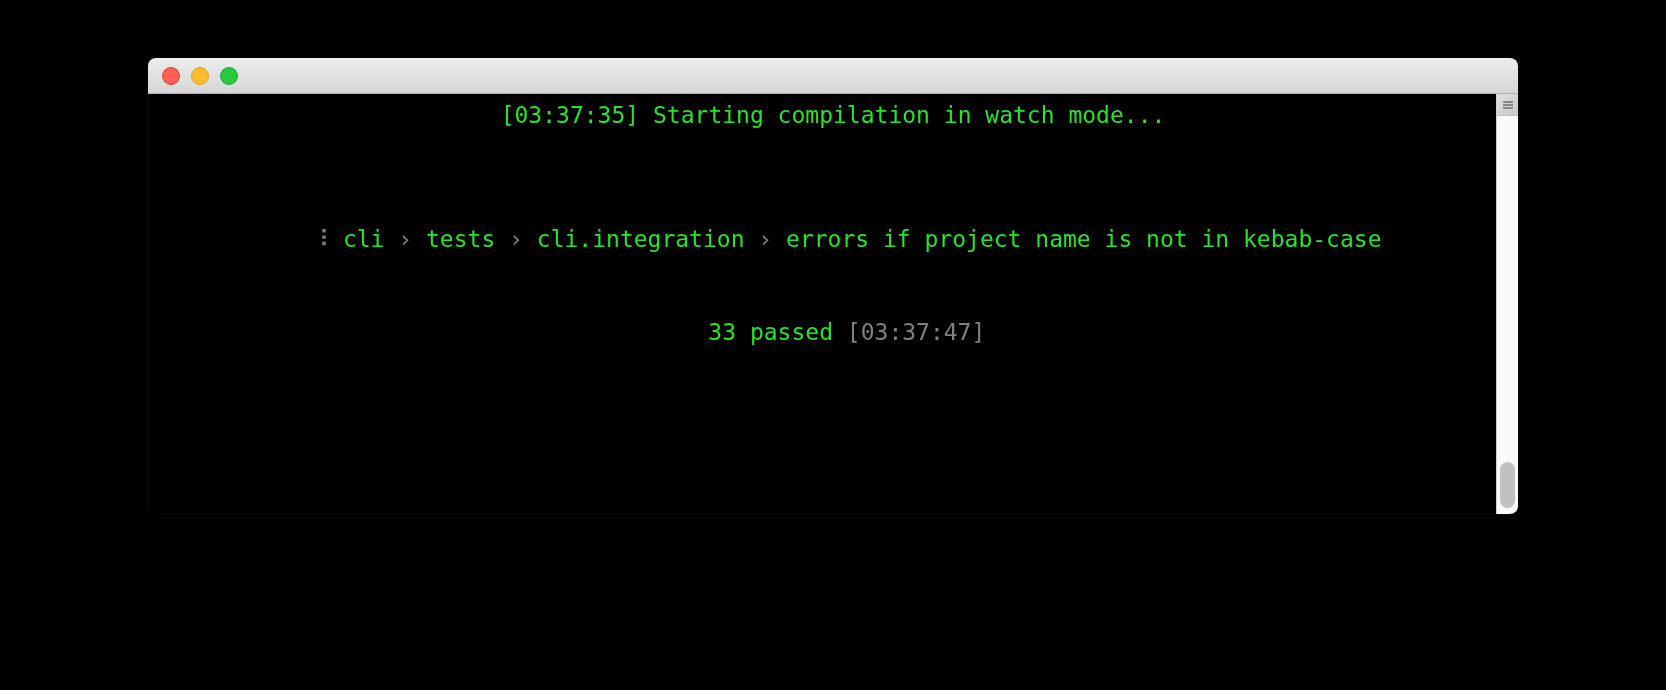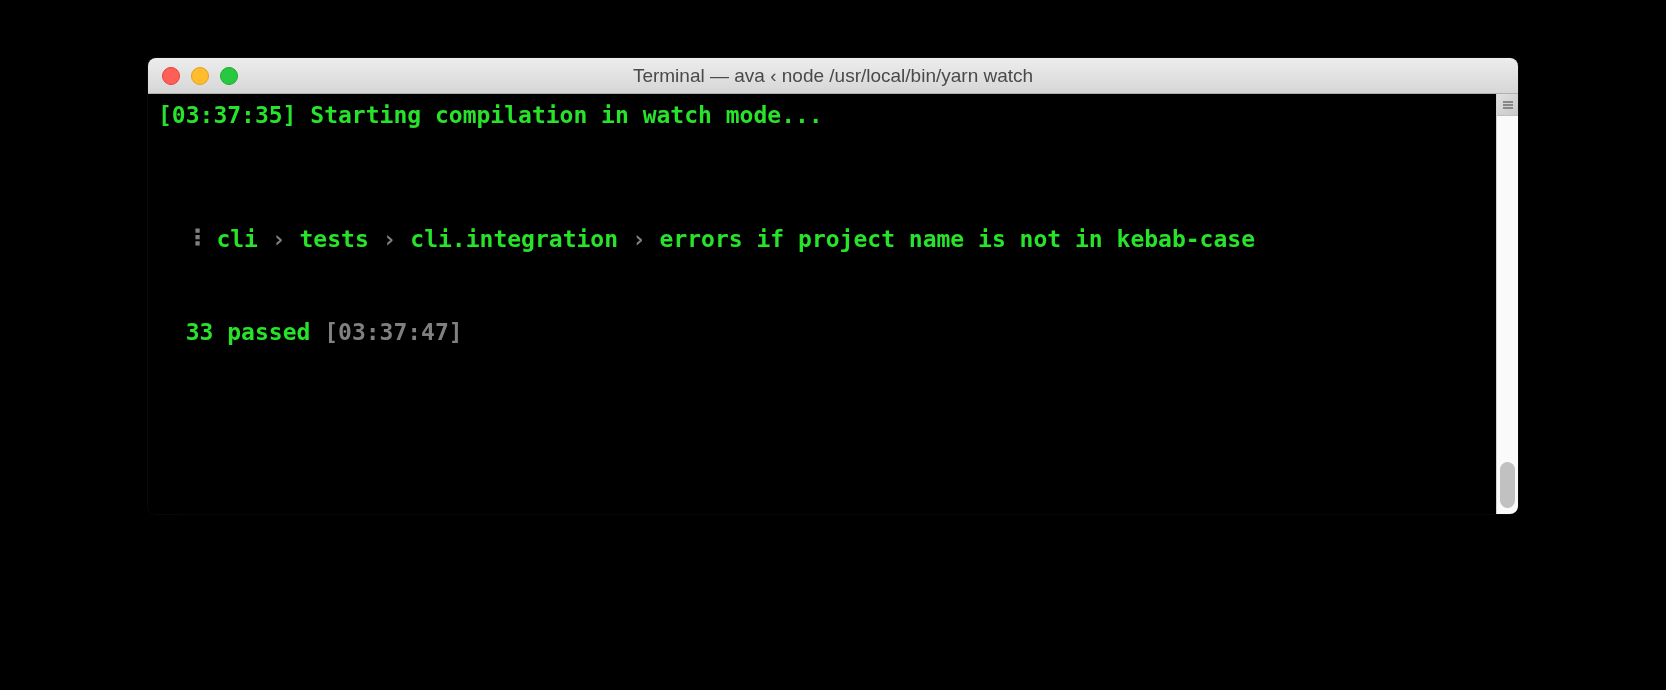--- a/index.html
+++ b/index.html
@@ -54,26 +54,27 @@
       font-size: 19px;
       color: #4a4a4a;
       pointer-events: none;
     }
     .terminal-body {
       flex: 1;
       background: #000;
       color: #fff;
       font-family: "Menlo", "Monaco", "Consolas", monospace;
       font-size: 23px;
-      font-weight: bold;
+      font-weight: normal;
       line-height: 1.35;
       padding: 6px 10px;
       overflow: hidden;
       position: relative;
       white-space: pre;
+      text-align: center;
     }
     .scrollbar-track {
       position: absolute;
       top: 36px;
       right: 0;
       bottom: 0;
       width: 22px;
       background: #fafafa;
       border-left: 1px solid #d0d0d0;
     }
@@ -105,21 +106,20 @@
 </head>
 <body>
 
 <div class="window">
   <div class="titlebar">
     <div class="traffic-lights">
       <div class="tl tl-close"></div>
       <div class="tl tl-min"></div>
       <div class="tl tl-max"></div>
     </div>
-    <div class="title">Terminal — ava ‹ node /usr/local/bin/yarn watch</div>
   </div>
 
   <div class="terminal-body"><span class="c-green">[03:37:35]</span><span class="c-green"> Starting compilation in watch mode...</span>
 
 
 
   <span class="c-dim">⠸</span> <span class="c-green">cli</span><span class="c-dim"> › </span><span class="c-green">tests</span><span class="c-dim"> › </span><span class="c-green">cli.integration</span><span class="c-dim"> › </span><span class="c-green">errors if project name is not in kebab-case</span>
 
 
   <span class="c-bright">33 passed</span> <span class="c-dim">[03:37:47]</span>

